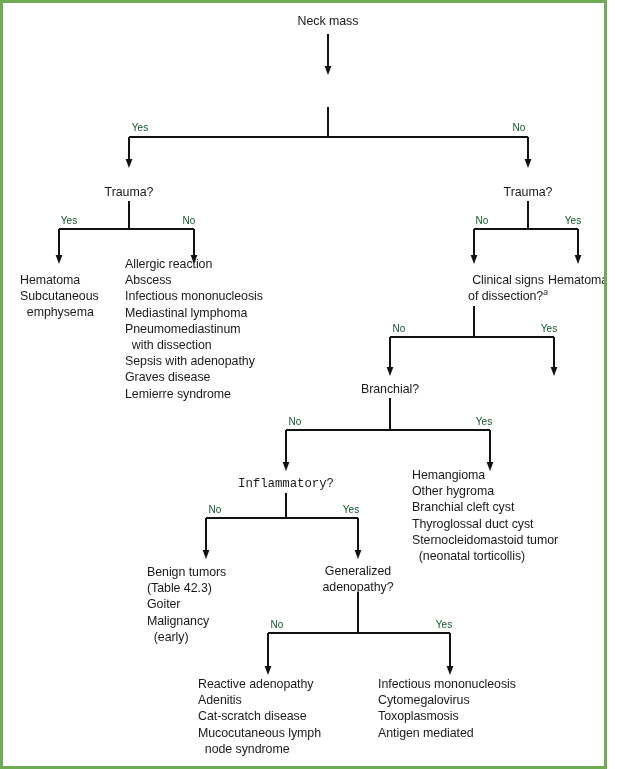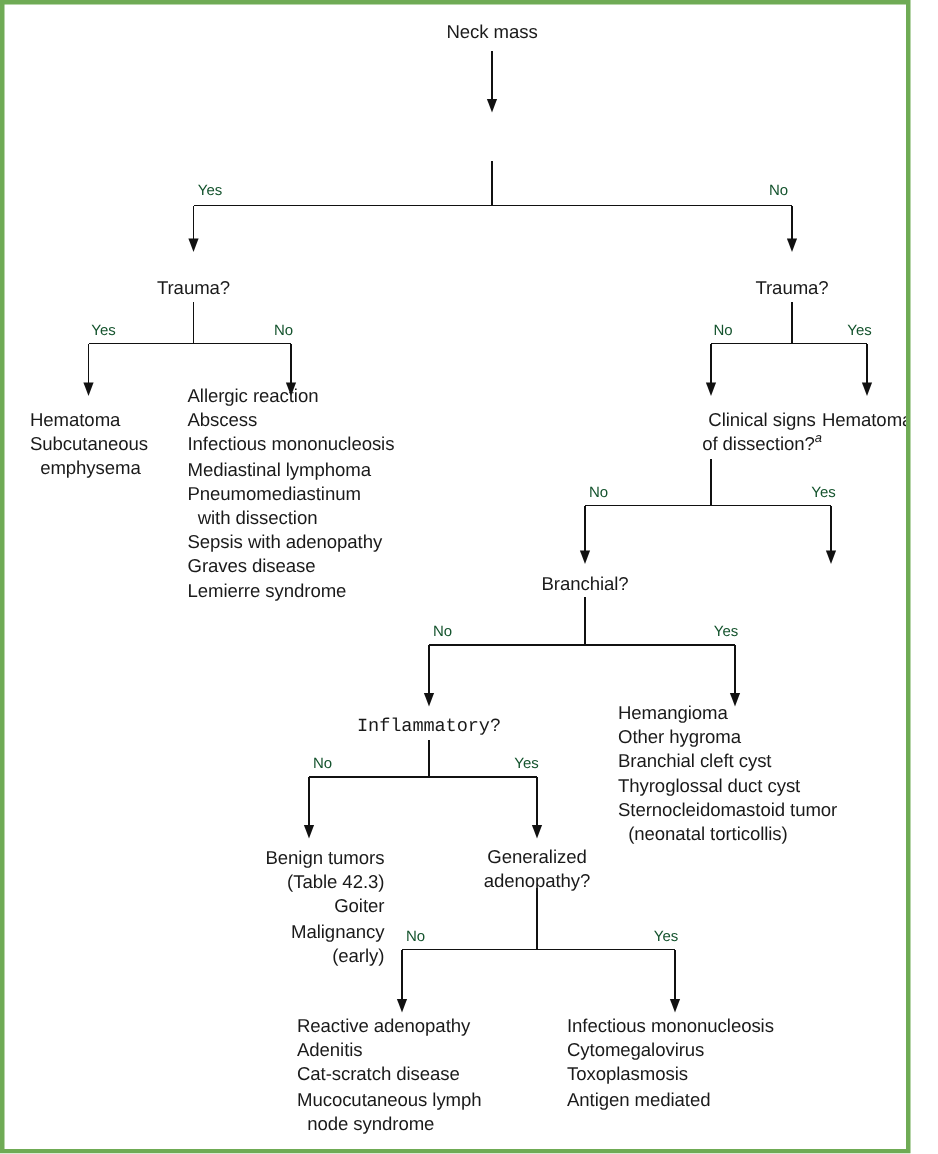--- a/index.html
+++ b/index.html
@@ -143,21 +143,21 @@
 
   <div class="node left" style="left:409px; top:464px;">Hemangioma
 Other hygroma
 Branchial cleft cyst
 Thyroglossal duct cyst
 Sternocleidomastoid tumor
   (neonatal torticollis)</div>
 
   <div class="node center" style="left:283px; top:473px;font-family:Liberation Mono, monospace;">Inflammatory?</div>
 
-  <div class="node left" style="left:174px; top:561px;text-align:right;">Benign tumors
+  <div class="node left" style="left:144px; top:561px;">Benign tumors
 (Table 42.3)
 Goiter
 Malignancy
   (early)</div>
 
   <div class="node center" style="left:355px; top:560px;">Generalized
 adenopathy?</div>
 
   <div class="node left" style="left:195px; top:673px;">Reactive adenopathy
 Adenitis

